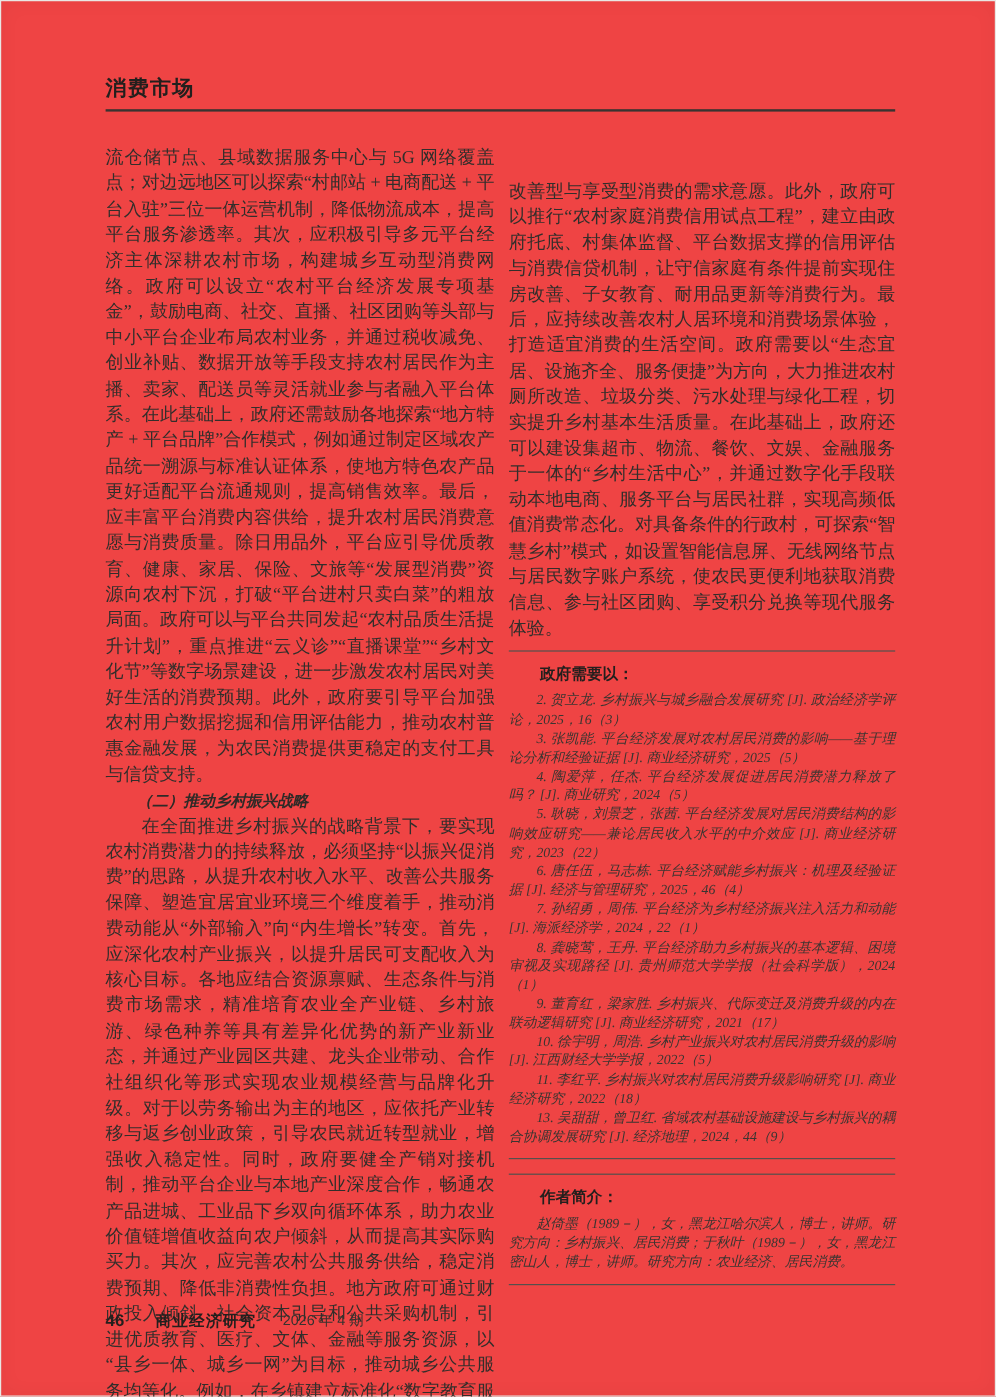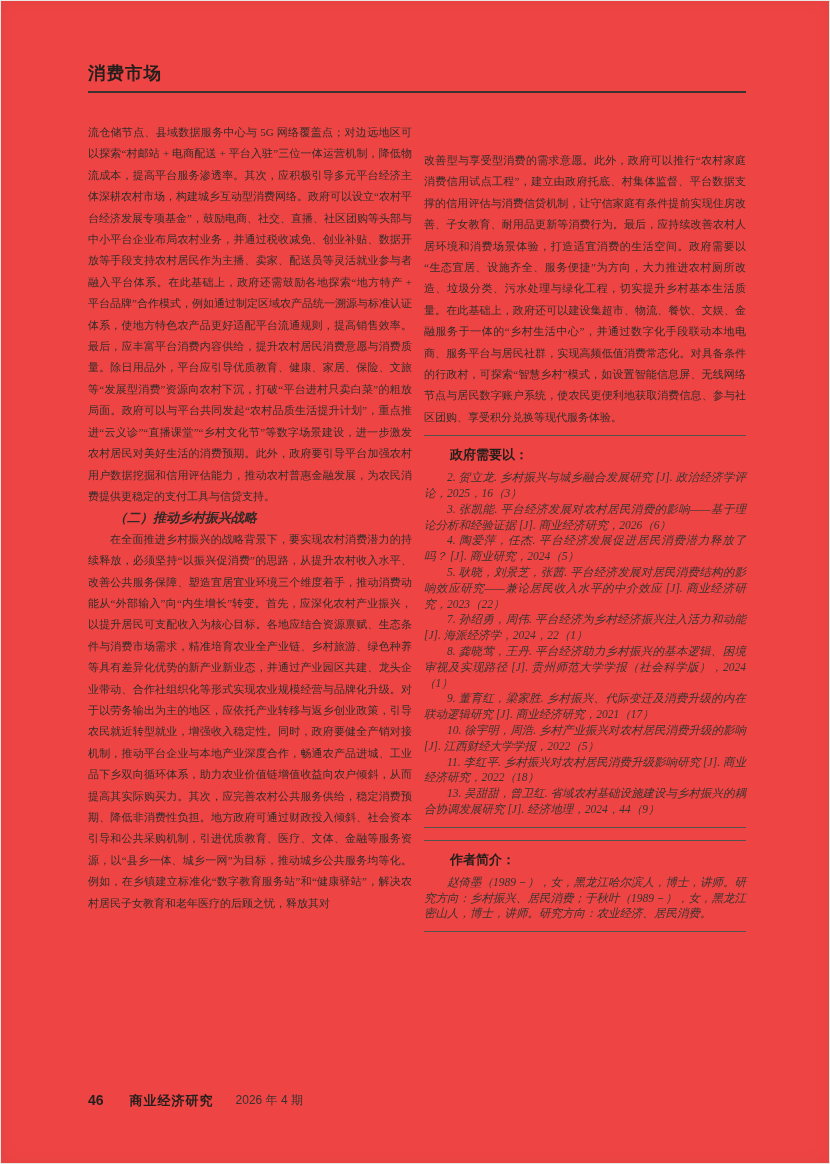--- a/index.html
+++ b/index.html
@@ -19,21 +19,21 @@
   .masthead h1{
     margin:0;font-family:"Liberation Sans","DejaVu Sans",sans-serif;
     font-size:17.5px;line-height:22px;font-weight:bold;color:#231f1d;
     letter-spacing:1px;
   }
   .columns{display:flex;gap:12px;margin-top:29px;}
   .col{box-sizing:border-box;}
   .col.left{width:324px;}
   .col.right{width:322px;margin-top:28px;}
   p.body{
-    margin:0;font-size:11px;line-height:21.4px;
+    margin:0;font-size:15px;line-height:21.4px;
     text-align:justify;text-justify:inter-ideograph;
     color:#322e2b;
   }
   p.indent{text-indent:2em;}
   p.subhead{
     margin:0;font-size:13px;line-height:21.4px;text-indent:2em;
     font-style:italic;font-weight:600;color:#2e2a27;
   }
   .refs{
     margin-top:7px;
@@ -87,23 +87,24 @@
       <p class="subhead">（二）推动乡村振兴战略</p>
       <p class="body indent">在全面推进乡村振兴的战略背景下，要实现农村消费潜力的持续释放，必须坚持“以振兴促消费”的思路，从提升农村收入水平、改善公共服务保障、塑造宜居宜业环境三个维度着手，推动消费动能从“外部输入”向“内生增长”转变。首先，应深化农村产业振兴，以提升居民可支配收入为核心目标。各地应结合资源禀赋、生态条件与消费市场需求，精准培育农业全产业链、乡村旅游、绿色种养等具有差异化优势的新产业新业态，并通过产业园区共建、龙头企业带动、合作社组织化等形式实现农业规模经营与品牌化升级。对于以劳务输出为主的地区，应依托产业转移与返乡创业政策，引导农民就近转型就业，增强收入稳定性。同时，政府要健全产销对接机制，推动平台企业与本地产业深度合作，畅通农产品进城、工业品下乡双向循环体系，助力农业价值链增值收益向农户倾斜，从而提高其实际购买力。其次，应完善农村公共服务供给，稳定消费预期、降低非消费性负担。地方政府可通过财政投入倾斜、社会资本引导和公共采购机制，引进优质教育、医疗、文体、金融等服务资源，以“县乡一体、城乡一网”为目标，推动城乡公共服务均等化。例如，在乡镇建立标准化“数字教育服务站”和“健康驿站”，解决农村居民子女教育和老年医疗的后顾之忧，释放其对</p>
     </div>
 
     <div class="col right">
       <p class="body">改善型与享受型消费的需求意愿。此外，政府可以推行“农村家庭消费信用试点工程”，建立由政府托底、村集体监督、平台数据支撑的信用评估与消费信贷机制，让守信家庭有条件提前实现住房改善、子女教育、耐用品更新等消费行为。最后，应持续改善农村人居环境和消费场景体验，打造适宜消费的生活空间。政府需要以“生态宜居、设施齐全、服务便捷”为方向，大力推进农村厕所改造、垃圾分类、污水处理与绿化工程，切实提升乡村基本生活质量。在此基础上，政府还可以建设集超市、物流、餐饮、文娱、金融服务于一体的“乡村生活中心”，并通过数字化手段联动本地电商、服务平台与居民社群，实现高频低值消费常态化。对具备条件的行政村，可探索“智慧乡村”模式，如设置智能信息屏、无线网络节点与居民数字账户系统，使农民更便利地获取消费信息、参与社区团购、享受积分兑换等现代服务体验。</p>
 
       <section class="refs">
         <h2>政府需要以：</h2>
         <p class="ref">2. 贺立龙. 乡村振兴与城乡融合发展研究 [J]. 政治经济学评论，2025，16（3）</p>
-        <p class="ref">3. 张凯能. 平台经济发展对农村居民消费的影响——基于理论分析和经验证据 [J]. 商业经济研究，2026（6）</p>
+        <p class="ref">3. 张凯能. 平台经济发展对农村居民消费的影响——基于理论分析和经验证据 [J]. 商业经济研究，2025（5）</p>
         <p class="ref">4. 陶爱萍，任杰. 平台经济发展促进居民消费潜力释放了吗？ [J]. 商业研究，2024（5）</p>
         <p class="ref">5. 耿晓，刘景芝，张茜. 平台经济发展对居民消费结构的影响效应研究——兼论居民收入水平的中介效应 [J]. 商业经济研究，2023（22）</p>
+        <p class="ref">6. 唐任伍，马志栋. 平台经济赋能乡村振兴：机理及经验证据 [J]. 经济与管理研究，2025，46（4）</p>
         <p class="ref">7. 孙绍勇，周伟. 平台经济为乡村经济振兴注入活力和动能 [J]. 海派经济学，2024，22（1）</p>
         <p class="ref">8. 龚晓莺，王丹. 平台经济助力乡村振兴的基本逻辑、困境审视及实现路径 [J]. 贵州师范大学学报（社会科学版），2024（1）</p>
         <p class="ref">9. 董育红，梁家胜. 乡村振兴、代际变迁及消费升级的内在联动逻辑研究 [J]. 商业经济研究，2021（17）</p>
         <p class="ref">10. 徐宇明，周浩. 乡村产业振兴对农村居民消费升级的影响 [J]. 江西财经大学学报，2022（5）</p>
         <p class="ref">11. 李红平. 乡村振兴对农村居民消费升级影响研究 [J]. 商业经济研究，2022（18）</p>
         <p class="ref">13. 吴甜甜，曾卫红. 省域农村基础设施建设与乡村振兴的耦合协调发展研究 [J]. 经济地理，2024，44（9）</p>
       </section>
 
       <section class="bio">
         <h2>作者简介：</h2>

